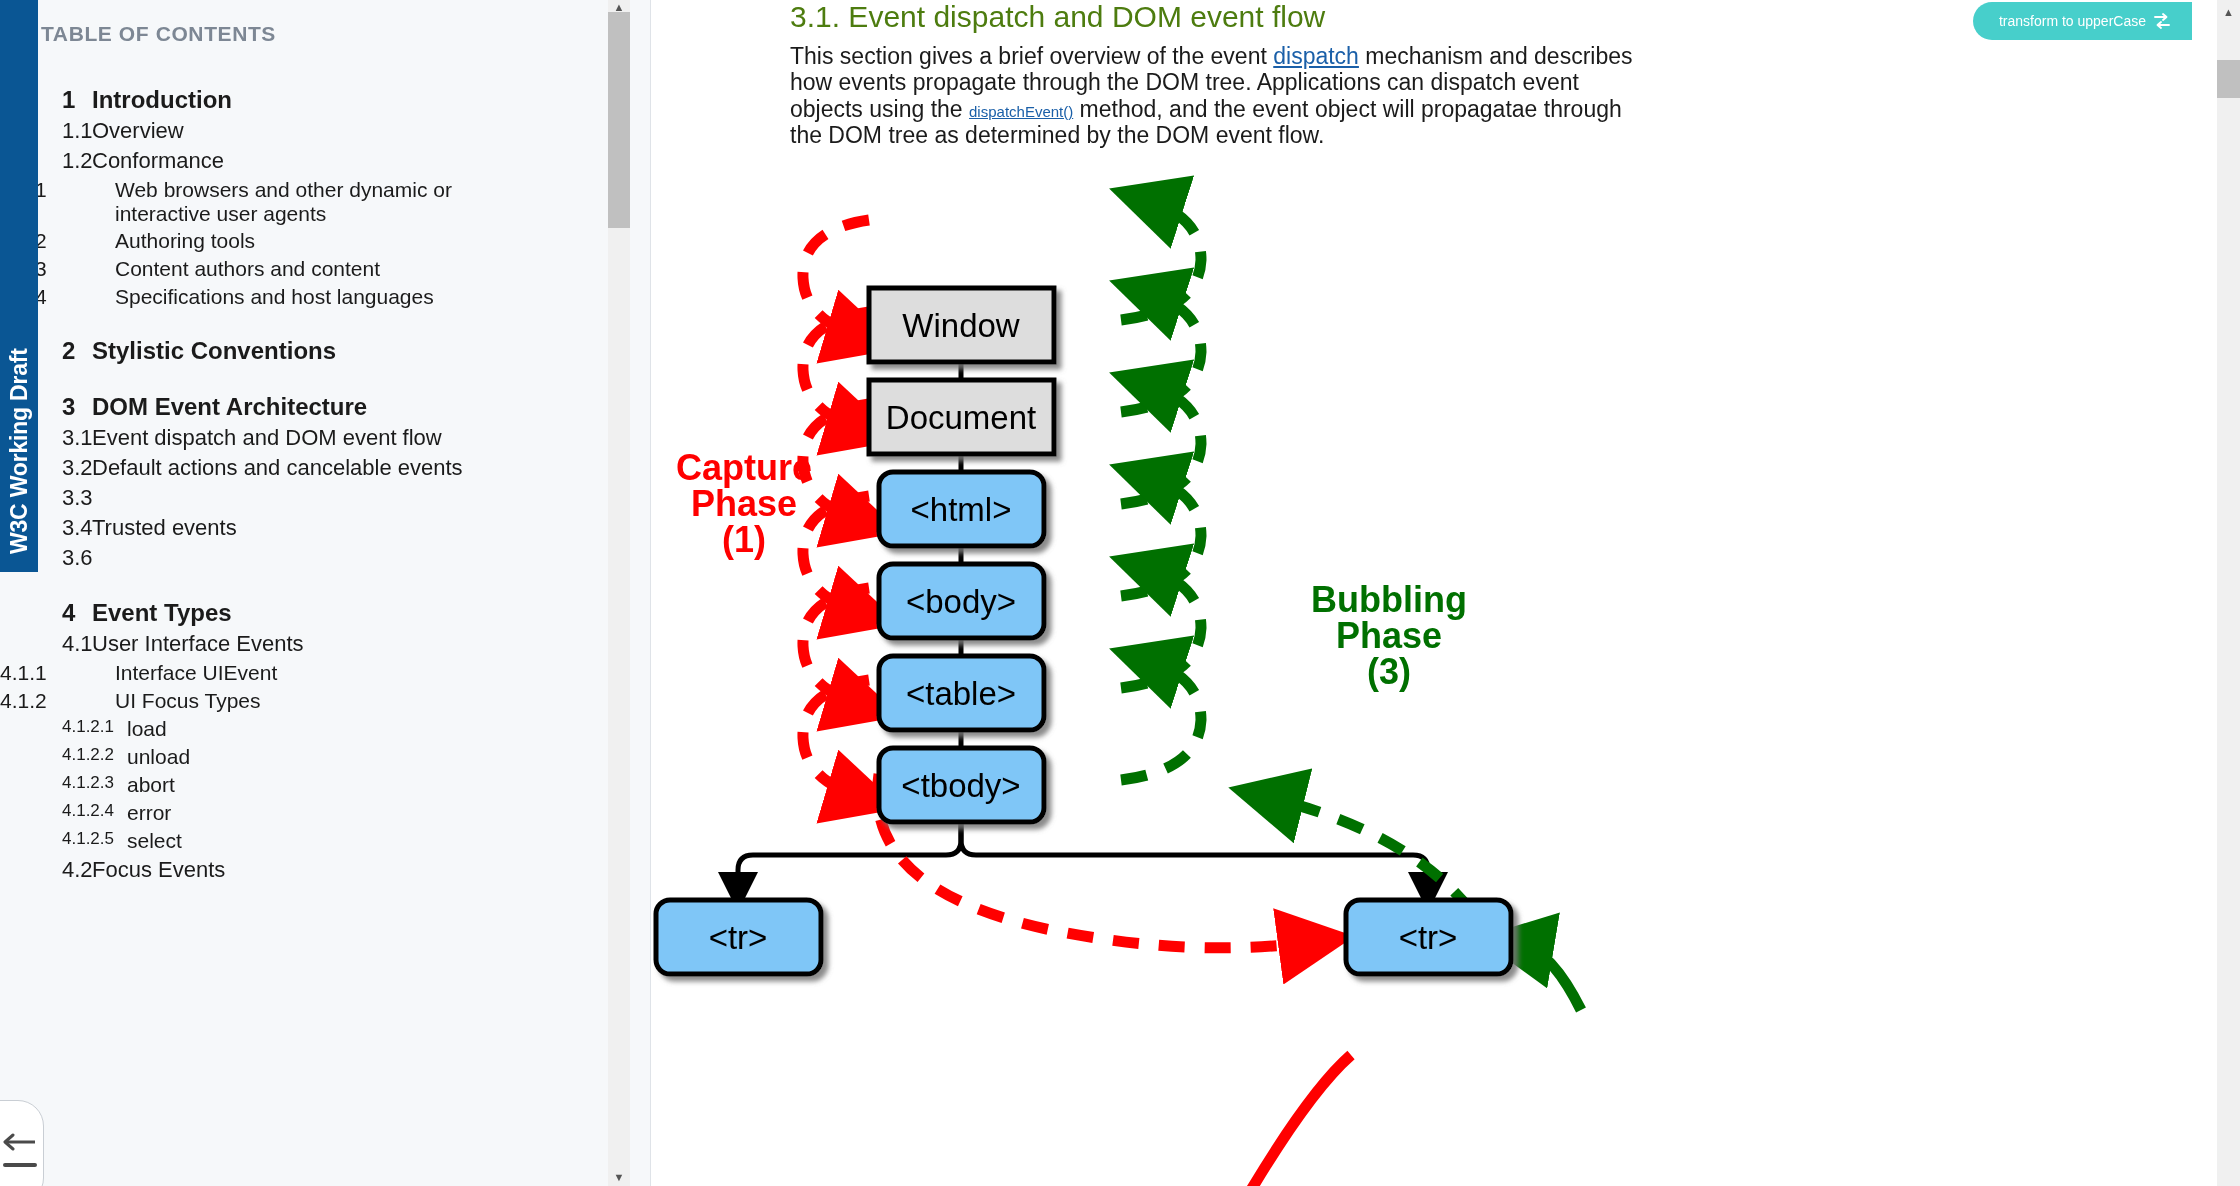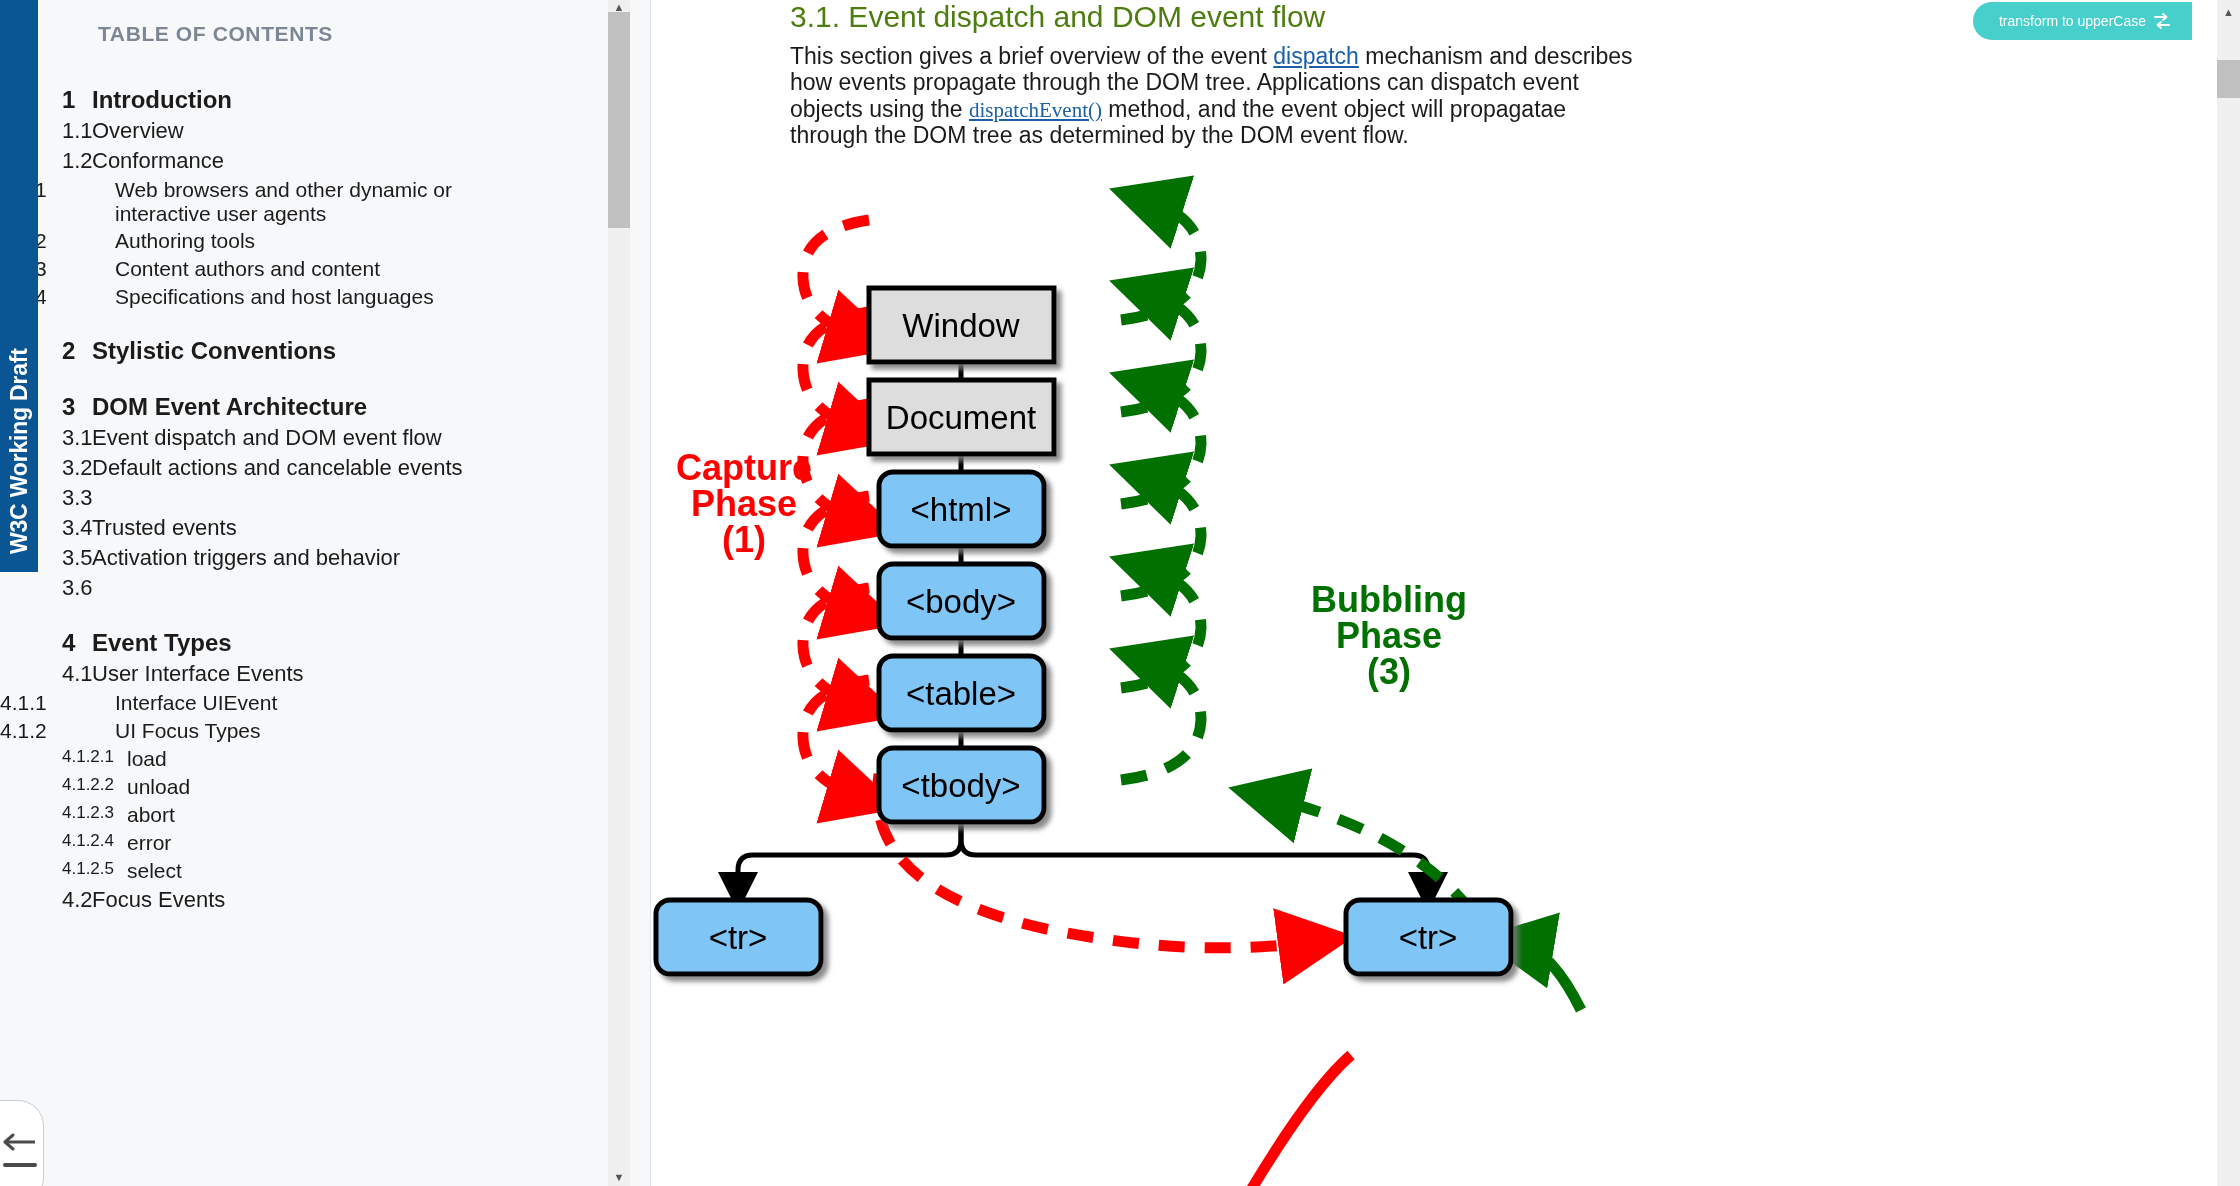--- a/index.html
+++ b/index.html
@@ -32,21 +32,21 @@
   
   .sidebar {
     position: absolute; left: 0; top: 0; width: 651px; height: 1186px;
     background: #f6f8fa;
     border-right: 1px solid #dfe3e8;
     overflow: hidden;
   }
   .toc-inner { position: absolute; left: 0; top: 0; width: 630px; padding: 22px 0 0 0; }
   .toc-title {
     font-size: 21px; font-weight: bold; color: #7d8794;
-    letter-spacing: 0.6px; padding-left: 98px; margin-bottom: 38px;
+    letter-spacing: 0.6px; padding-left: 41px; margin-bottom: 38px;
   }
   .toc-list { list-style: none; }
   .toc-row { display: flex; align-items: flex-start; padding: 2px 0; }
   .toc-num {
     flex: 0 0 auto; color: #1b1b1b; text-align: left;
   }
   .toc-label { color: #1b1b1b; }
 
   .lvl1 { margin-top: 26px; }
   .lvl1 .toc-num { width: 92px; padding-left: 62px; font-size: 24px; font-weight: bold; }
@@ -103,21 +103,21 @@
     position: absolute; left: 139px; top: 0px;
     font-size: 30px; color: #4d7c0f; font-weight: 400;
     white-space: nowrap;
   }
   .para {
     position: absolute; left: 139px; top: 43px; width: 855px;
     font-size: 23px; color: #1b1b1b; line-height: 1.15;
   }
   .para a { color: #1a5fa8; text-decoration: underline; }
   .para code.lnk {
-    font-family: Liberation Serif, serif; font-size: 21px;
+    font-family: Liberation Sans, sans-serif; font-size: 15px;
     color: #1a5fa8; text-decoration: underline;
   }
 
   .transform-btn {
     position: absolute; right: 48px; top: 2px;
     background: #47cfcb; color: #ffffff;
     border: none; border-radius: 22px 0 0 22px;
     height: 38px; padding: 0 20px 0 26px;
     font-size: 14px; font-family: "Liberation Sans", sans-serif;
     display: flex; align-items: center; gap: 6px; cursor: pointer;
@@ -198,24 +198,20 @@
         <li class="toc-row lvl2">
             <span class="toc-num">3.2</span>
             <span class="toc-label">Default actions and cancelable events</span>
           </li>
         <li class="toc-row lvl2">
             <span class="toc-num">3.3</span>
           </li>
         <li class="toc-row lvl2">
             <span class="toc-num">3.4</span>
             <span class="toc-label">Trusted events</span>
-          </li>
-        <li class="toc-row lvl2">
-            <span class="toc-num">3.5</span>
-            <span class="toc-label">Activation triggers and behavior</span>
           </li>
         <li class="toc-row lvl2">
             <span class="toc-num">3.6</span>
           </li>
 
         <li class="toc-row lvl1 gap-top">
             <span class="toc-num">4</span>
             <span class="toc-label">Event Types</span>
           </li>
         <li class="toc-row lvl2">

